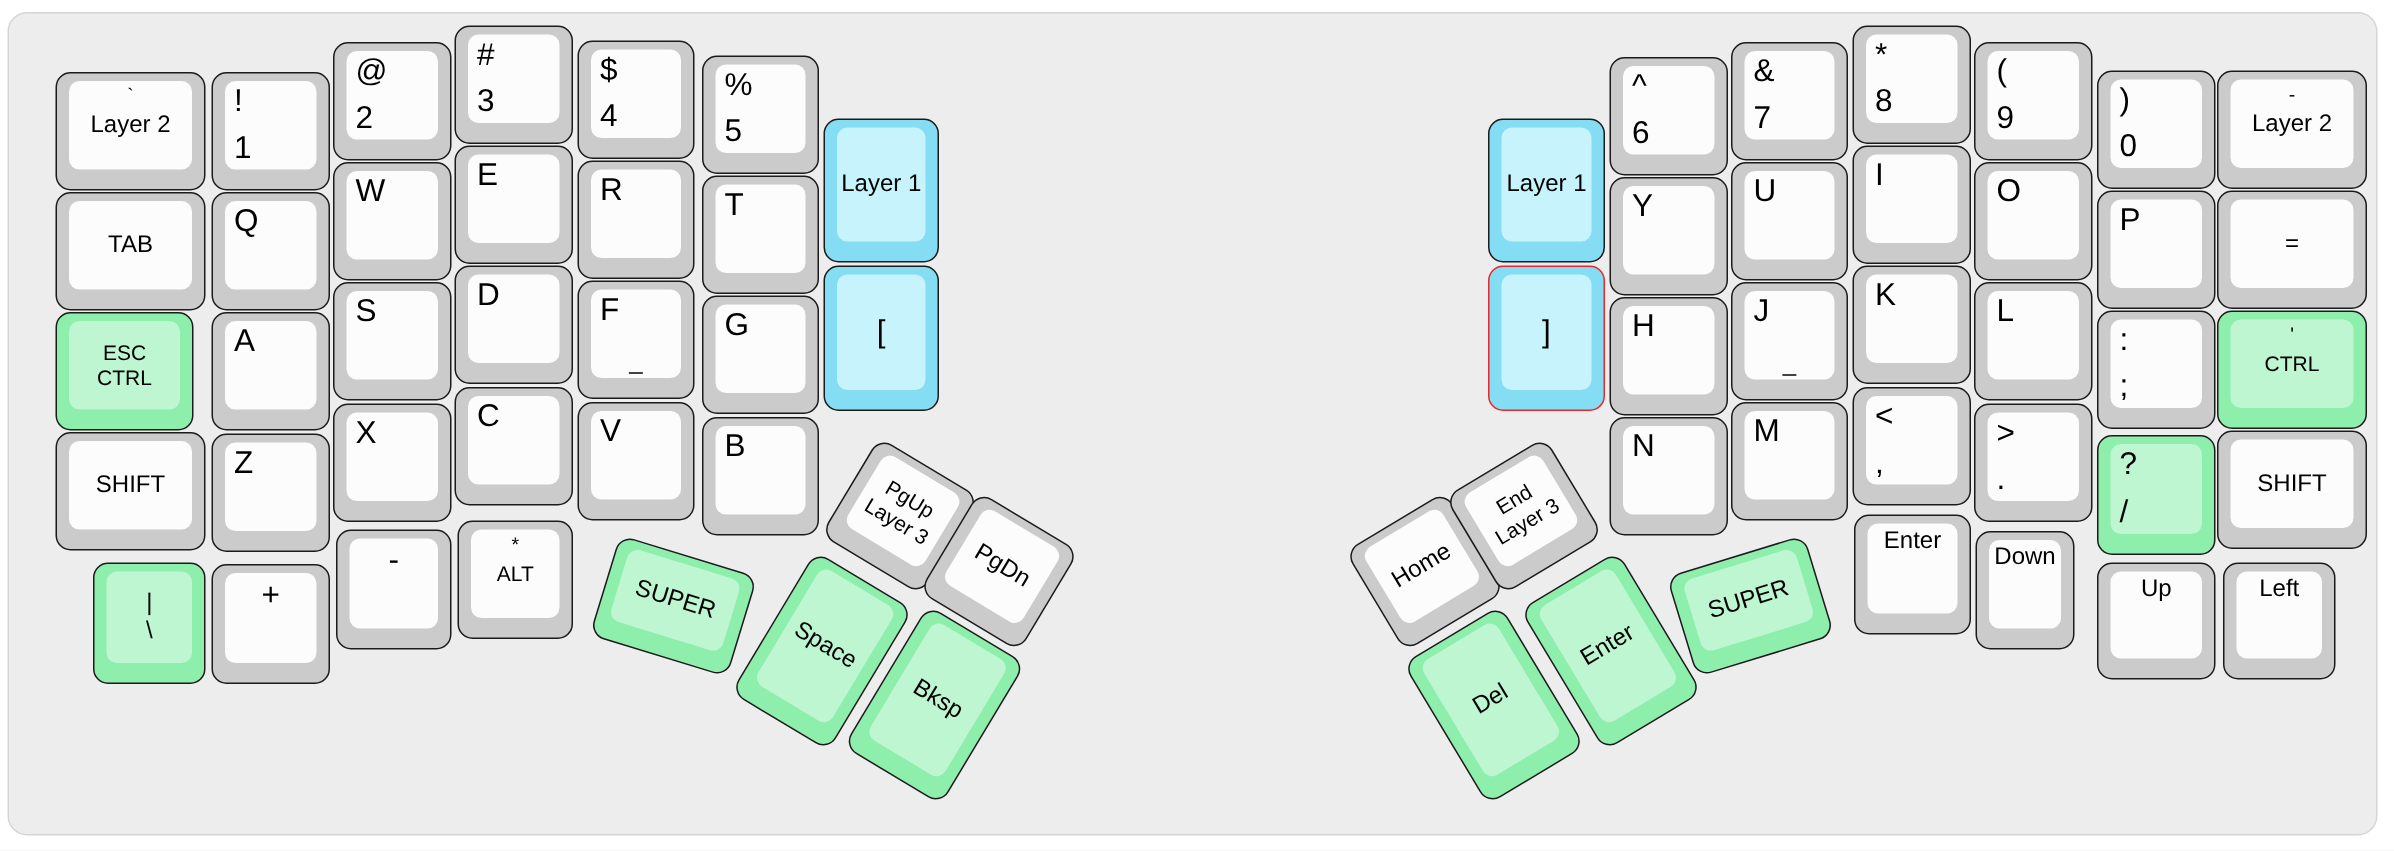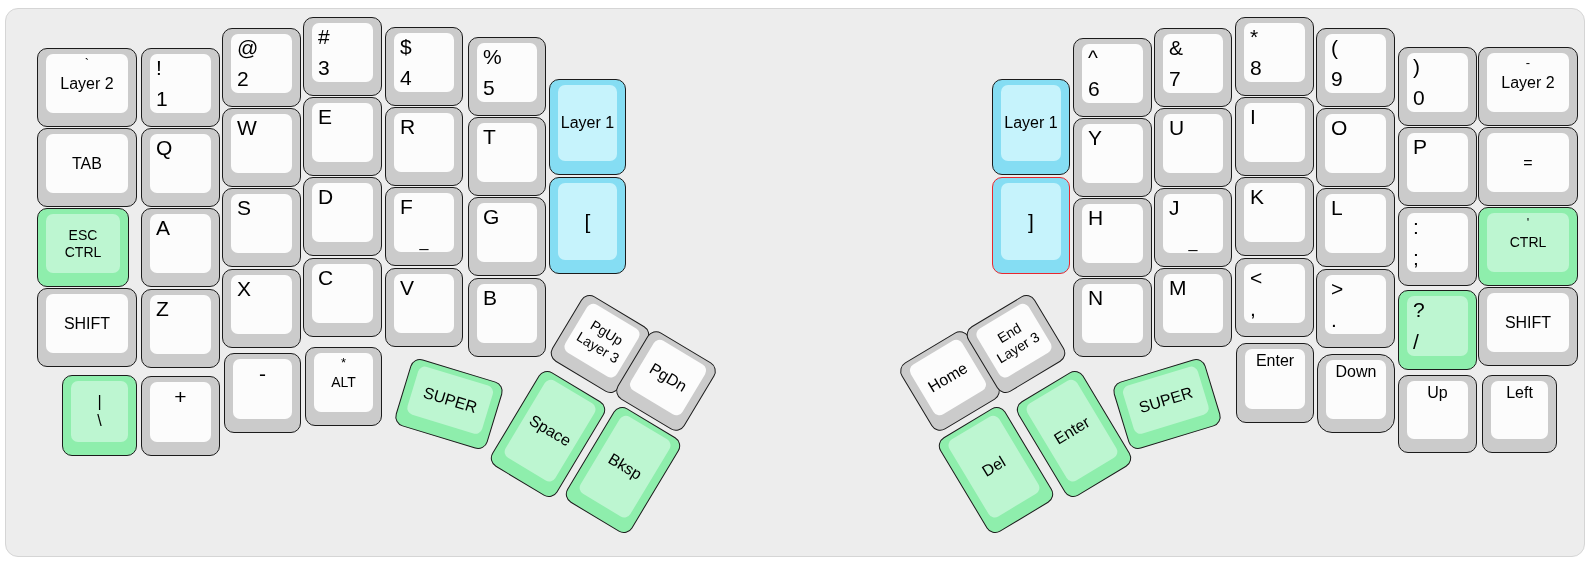--- a/index.html
+++ b/index.html
@@ -340,21 +340,21 @@
       <div class="keytop">
         <span class="legend pos-tl fs-lg">L</span>
       </div>
     </div>
     <div class="key" style="left: 1316px; top: 269px; width: 79px; height: 79px;">
       <div class="keytop">
         <span class="legend pos-tl fs-lg">&gt;</span>
         <span class="legend pos-bl fs-lg">.</span>
       </div>
     </div>
-    <div class="key" style="left: 1317px; top: 354px; width: 78px; height: 79px; border-radius: 15px;">
+    <div class="key" style="left: 1317px; top: 354px; width: 66px; height: 79px;">
       <div class="keytop">
         <span class="legend pos-tc fs-md">Down</span>
       </div>
     </div>
     <div class="key" style="left: 1398px; top: 47px; width: 79px; height: 79px;">
       <div class="keytop">
         <span class="legend pos-tl fs-lg">)</span>
         <span class="legend pos-bl fs-lg">0</span>
       </div>
     </div>

